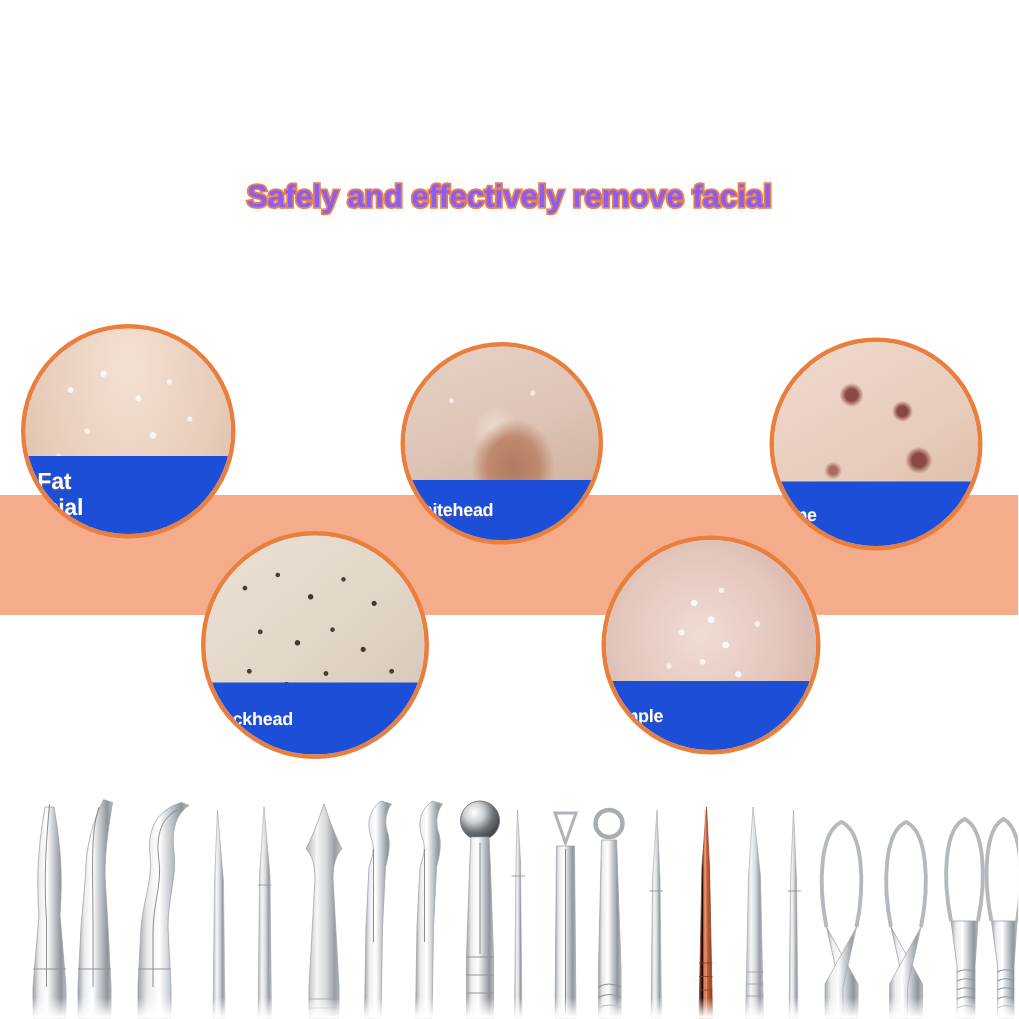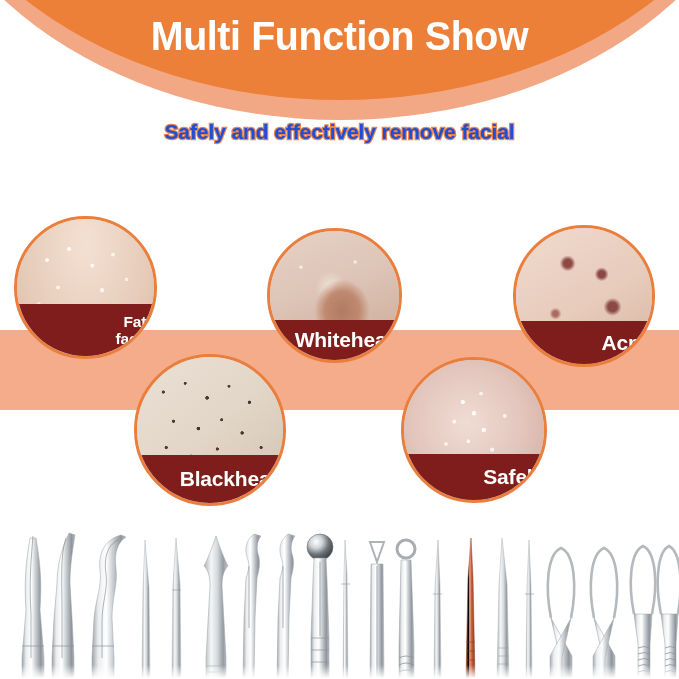--- a/index.html
+++ b/index.html
@@ -28,21 +28,21 @@
     font-size:41px;line-height:46px;font-weight:bold;
     letter-spacing:-0.4px;
     font-family:"Liberation Sans", sans-serif;
     transform:scaleX(0.96);
     white-space:nowrap;
   }
 
   
   .subtitle{
     position:absolute;left:0;top:116px;width:679px;text-align:center;
-    color:#1d4ed8;
+    color:#8b5cf6;
     font-size:21px;line-height:31px;font-weight:bold;
     letter-spacing:-0.1px;
     -webkit-text-stroke:2.4px #e8834b;
     paint-order:stroke fill;
     font-family:"Liberation Sans", sans-serif;
   }
   .subtitle span{display:block;}
 
   
   .peach-band{
@@ -54,27 +54,27 @@
   .circle{
     position:absolute;border-radius:50%;
     border:3px solid #ea7e3d;
     overflow:hidden;
     box-sizing:border-box;
     background:#e9cfc0;
   }
   .circle .photo{position:absolute;inset:0;}
   .circle .cap{
     position:absolute;left:0;right:0;bottom:0;
-    background:#7f1d1d;
-    display:flex;align-items:center;justify-content:flex-end;
+    background:#1d4ed8;
+    display:flex;align-items:center;justify-content:flex-start;
     text-align:center;
   }
   .circle .cap span{
     color:#ffffff;font-weight:bold;
-    font-size:21px;line-height:18px;
+    font-size:12px;line-height:18px;
     letter-spacing:-0.2px;
     text-shadow:0 1px 0 rgba(170,80,25,.25);
   }
   .cap-tall .cap span{font-size:15.5px;line-height:17px;}
 
   
   .skin-fat{
     background:
       radial-gradient(circle at 22% 30%, rgba(255,255,255,.85) 0 1.6px, transparent 2.2px),
       radial-gradient(circle at 38% 22%, rgba(255,255,255,.8) 0 1.8px, transparent 2.4px),
@@ -148,25 +148,20 @@
     position:absolute;left:0;bottom:0;width:679px;height:14px;
     background:linear-gradient(to bottom, rgba(255,255,255,0) 0%, #ffffff 95%);
     pointer-events:none;
   }
 </style>
 </head>
 <body>
 
 <div class="stage">
 
-  <div class="banner">
-    <div class="banner-light"></div>
-    <div class="banner-main"></div>
-    <div class="banner-title">Multi Function Show</div>
-  </div>
 
   <div class="subtitle">
     <span>Safely and effectively remove facial</span>
   </div>
 
   <div class="peach-band"></div>
 
   <div class="circle cap-tall" style="left:14px;top:216px;width:143px;height:143px;">
     <div class="photo skin-fat"></div>
     <div class="cap" style="height:52px;">
@@ -194,21 +189,21 @@
   <div class="circle" style="left:513px;top:225px;width:142px;height:142px;">
     <div class="photo skin-acne"></div>
     <div class="cap" style="height:43px;">
       <span>Acne</span>
     </div>
   </div>
 
   <div class="circle" style="left:401px;top:357px;width:146px;height:146px;">
     <div class="photo skin-pimple"></div>
     <div class="cap" style="height:46px;">
-      <span>Safely</span>
+      <span>Pimple</span>
     </div>
   </div>
 
   <div class="tools">
     <svg width="679" height="161" viewBox="0 0 679 161" xmlns="http://www.w3.org/2000/svg" aria-hidden="true">
       <defs>
         <linearGradient id="steel" x1="0" y1="0" x2="1" y2="0">
           <stop offset="0%" stop-color="#9ea3a8"></stop>
           <stop offset="18%" stop-color="#e9ecee"></stop>
           <stop offset="42%" stop-color="#ffffff"></stop>

